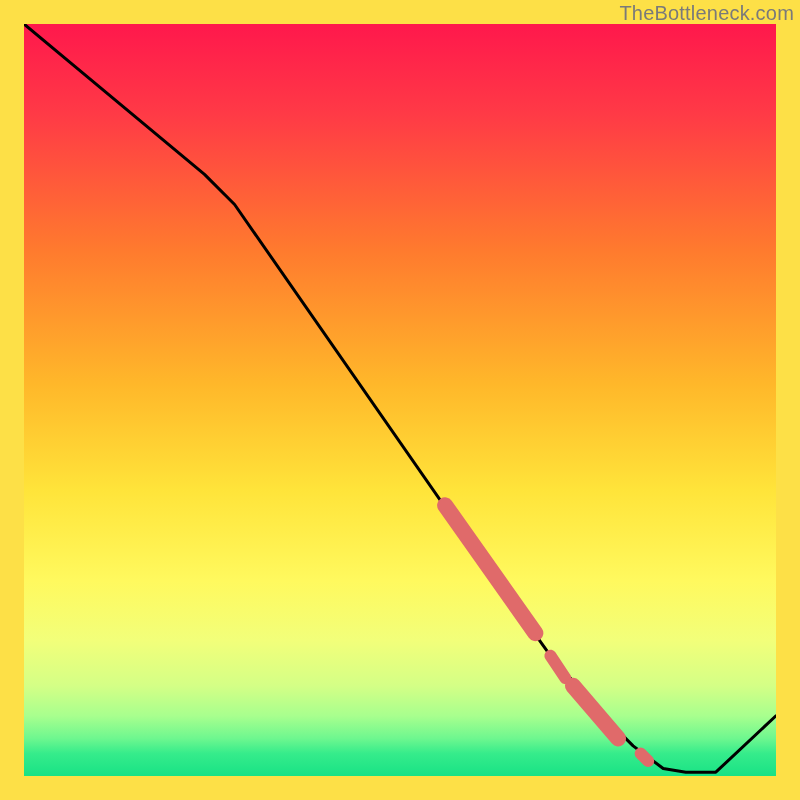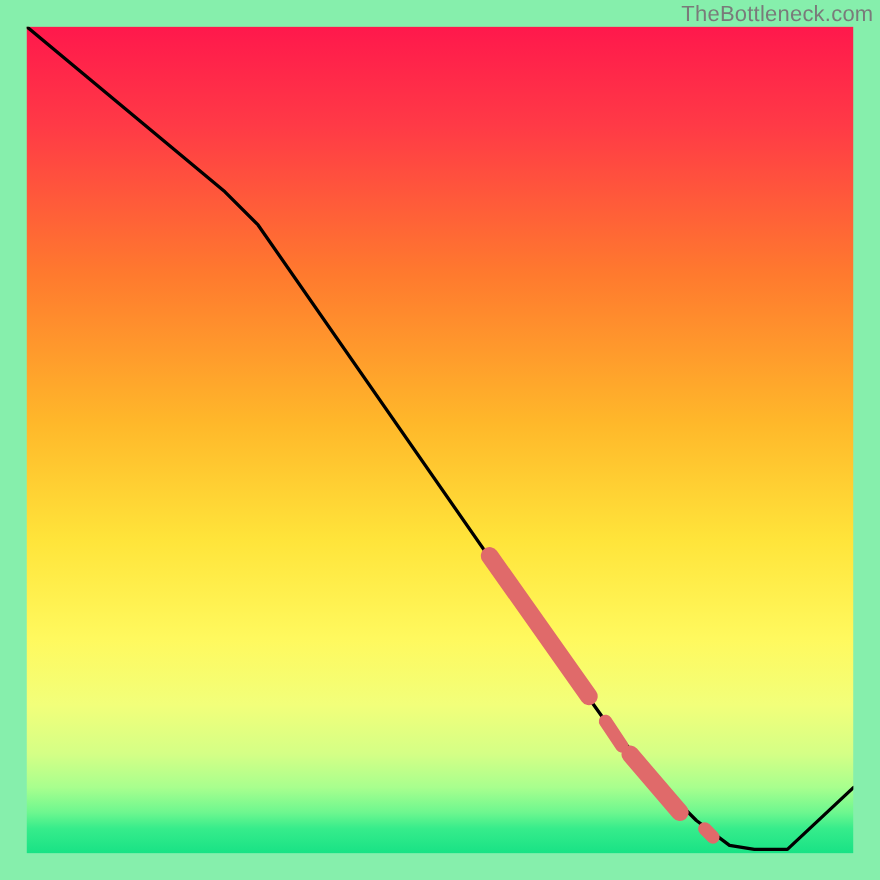--- a/index.html
+++ b/index.html
@@ -10,21 +10,21 @@
     background: #000;
     overflow: hidden;
     font-family: Arial, Helvetica, sans-serif;
   }
   .frame {
     position: absolute;
     left: 0;
     top: 0;
     width: 800px;
     height: 800px;
-    background: #86efac;
+    background: #fde047;
   }
   .plot {
     position: absolute;
     left: 24px;
     top: 24px;
     width: 752px;
     height: 752px;
     overflow: hidden;
   }
   .watermark {

